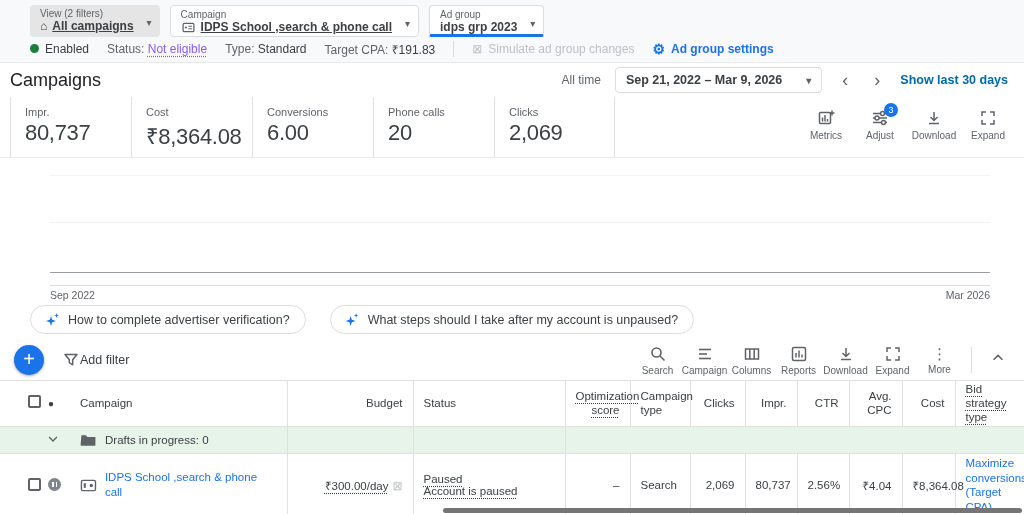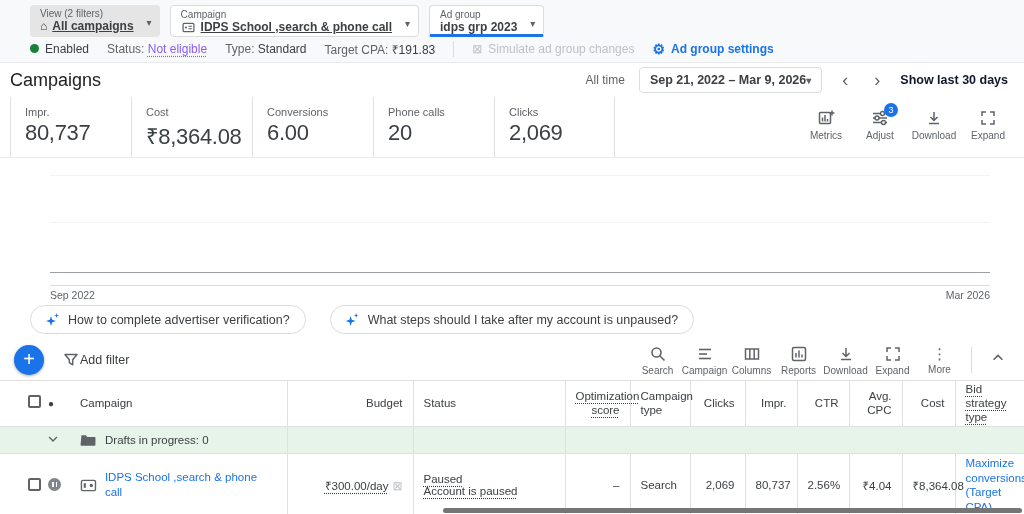--- a/index.html
+++ b/index.html
@@ -25,24 +25,24 @@
   .vdiv { width:1px; height:16px; background:#dadce0; }
   .disabled-act { color:#bdc1c6; display:flex; align-items:center; gap:6px; }
   .blue-act { color:#1a73e8; font-weight:bold; display:flex; align-items:center; gap:6px; }
   .gear { font-size:14px; line-height:14px; }
 
   
   .page-header { height:35px; background:#fff; border-top:1px solid #e8eaed; display:flex; align-items:center; padding:0 16px 0 10px; }
   .page-title { font-size:18px; color:#202124; flex:0 0 auto; }
   .header-right { margin-left:auto; display:flex; align-items:center; gap:14px; }
   .all-time { font-size:12px; color:#5f6368; }
-  .datebox { border:1px solid #dadce0; border-radius:4px; height:26px; display:flex; align-items:center; padding:0 10px; font-size:12.5px; font-weight:bold; color:#3c4043; }
+  .datebox { border:1px solid #dadce0; border-radius:4px; height:26px; display:flex; align-items:center; gap:24px; padding:0 10px; font-size:12.5px; font-weight:bold; color:#3c4043; }
   .datebox .caret { font-size:10px; color:#5f6368; }
   .navchev { font-size:18px; color:#5f6368; padding:0 6px; line-height:18px; }
-  .show-last { color:#0f172a; font-size:12.5px; font-weight:bold; }
+  .show-last { color:#0369a1; font-size:12.5px; font-weight:bold; }
 
   
   .scorerow { display:flex; height:61px; background:#fff; border-bottom:1px solid #e8eaed; padding-left:10px; }
   .card { width:121px; border-left:1px solid #e0e0e0; padding:9px 0 0 14px; }
   .card:nth-child(5) { border-right:1px solid #e0e0e0; }
   .card .lbl { font-size:11px; color:#5f6368; display:block; margin-bottom:2px; }
   .card .val { font-size:22px; color:#3c4043; letter-spacing:-0.3px; }
   .chart-tools { margin-left:auto; display:flex; align-items:flex-start; padding:12px 12px 0 0; gap:6px; }
   .ctool { width:48px; text-align:center; color:#5f6368; font-size:10px; position:relative; }
   .ctool svg { display:block; margin:0 auto 3px; }

